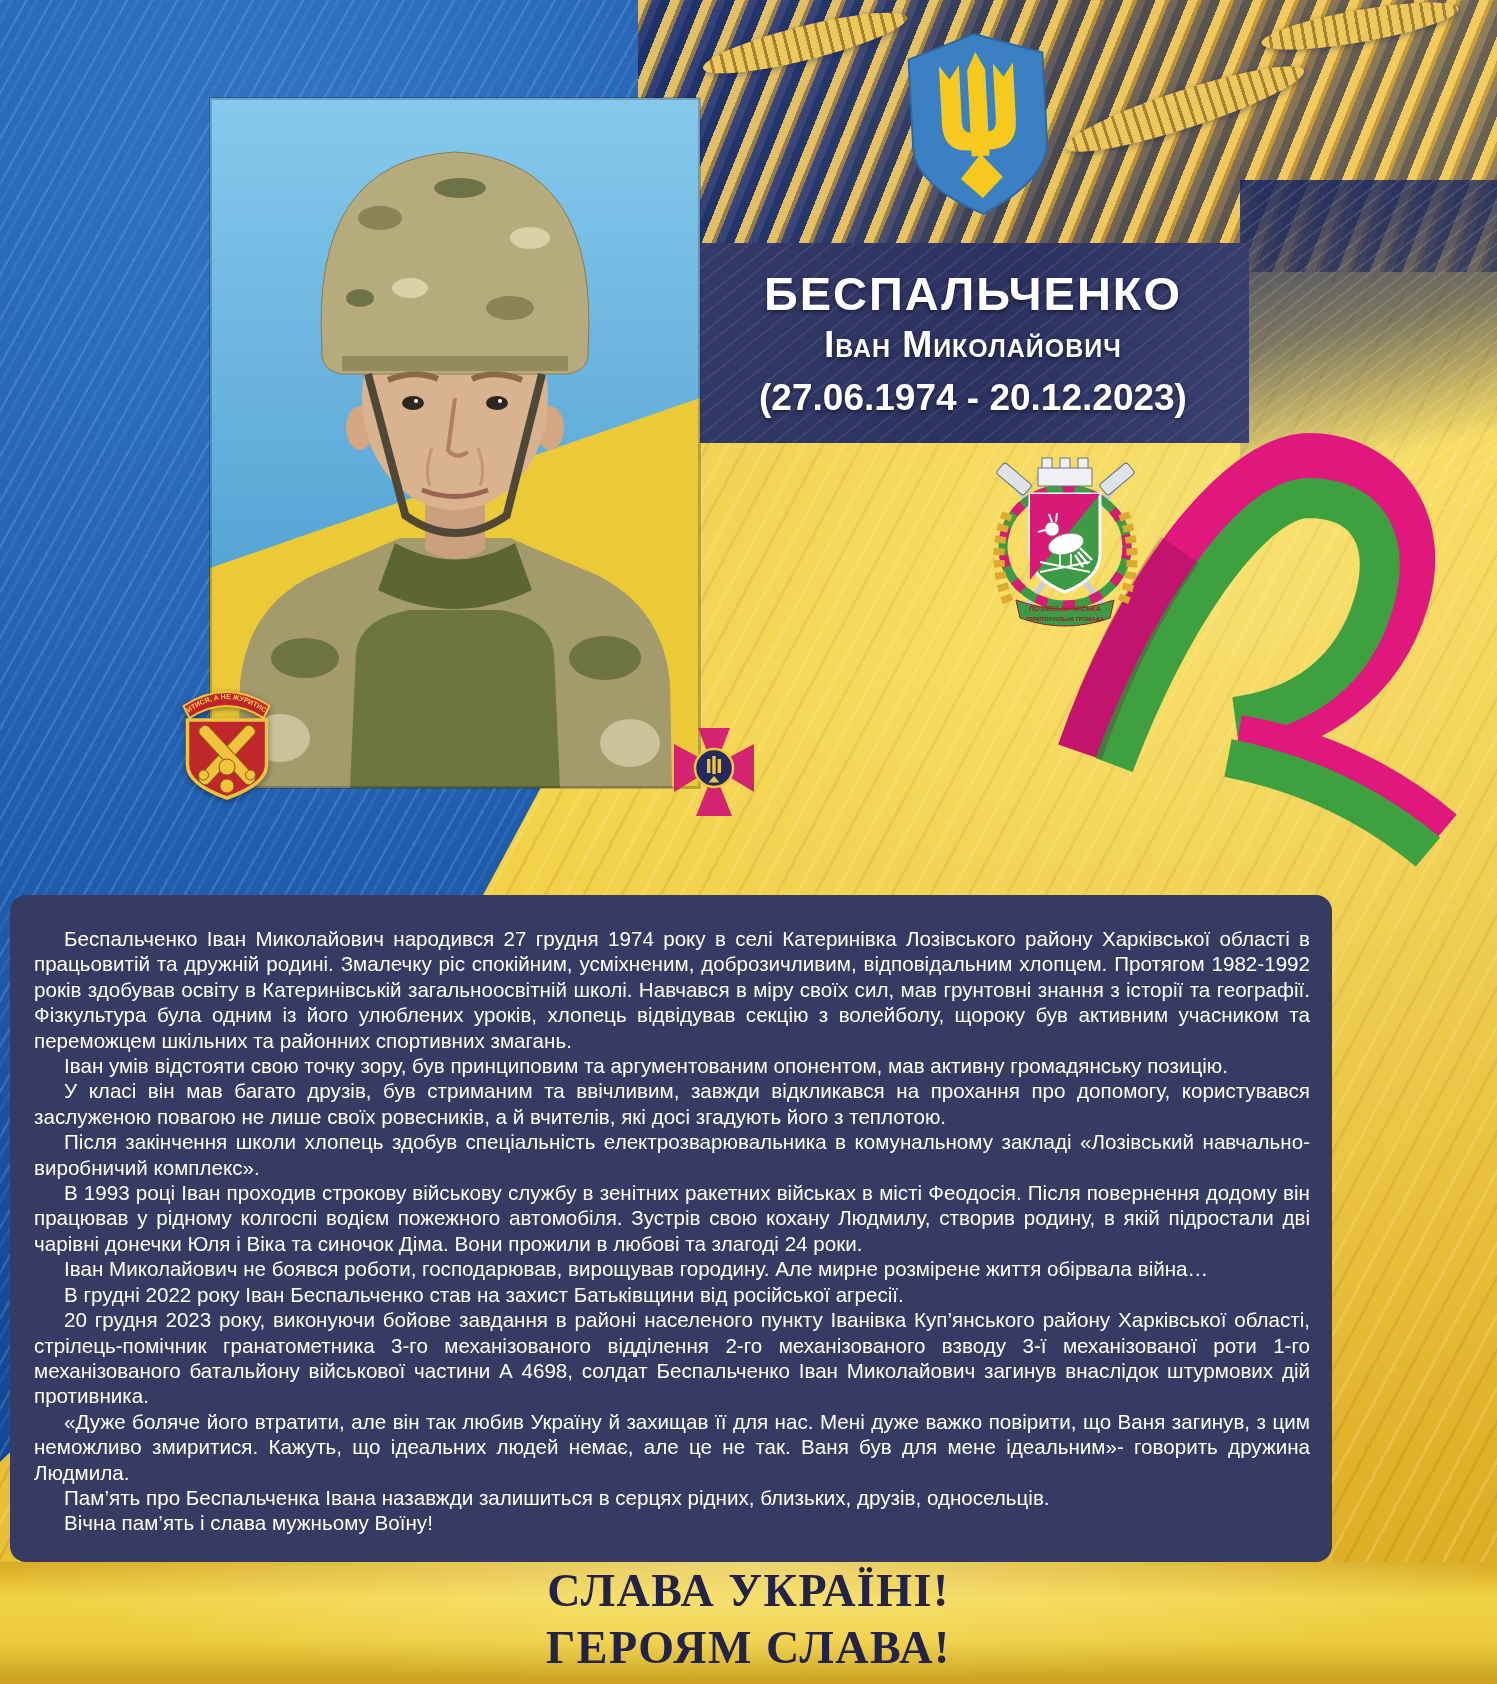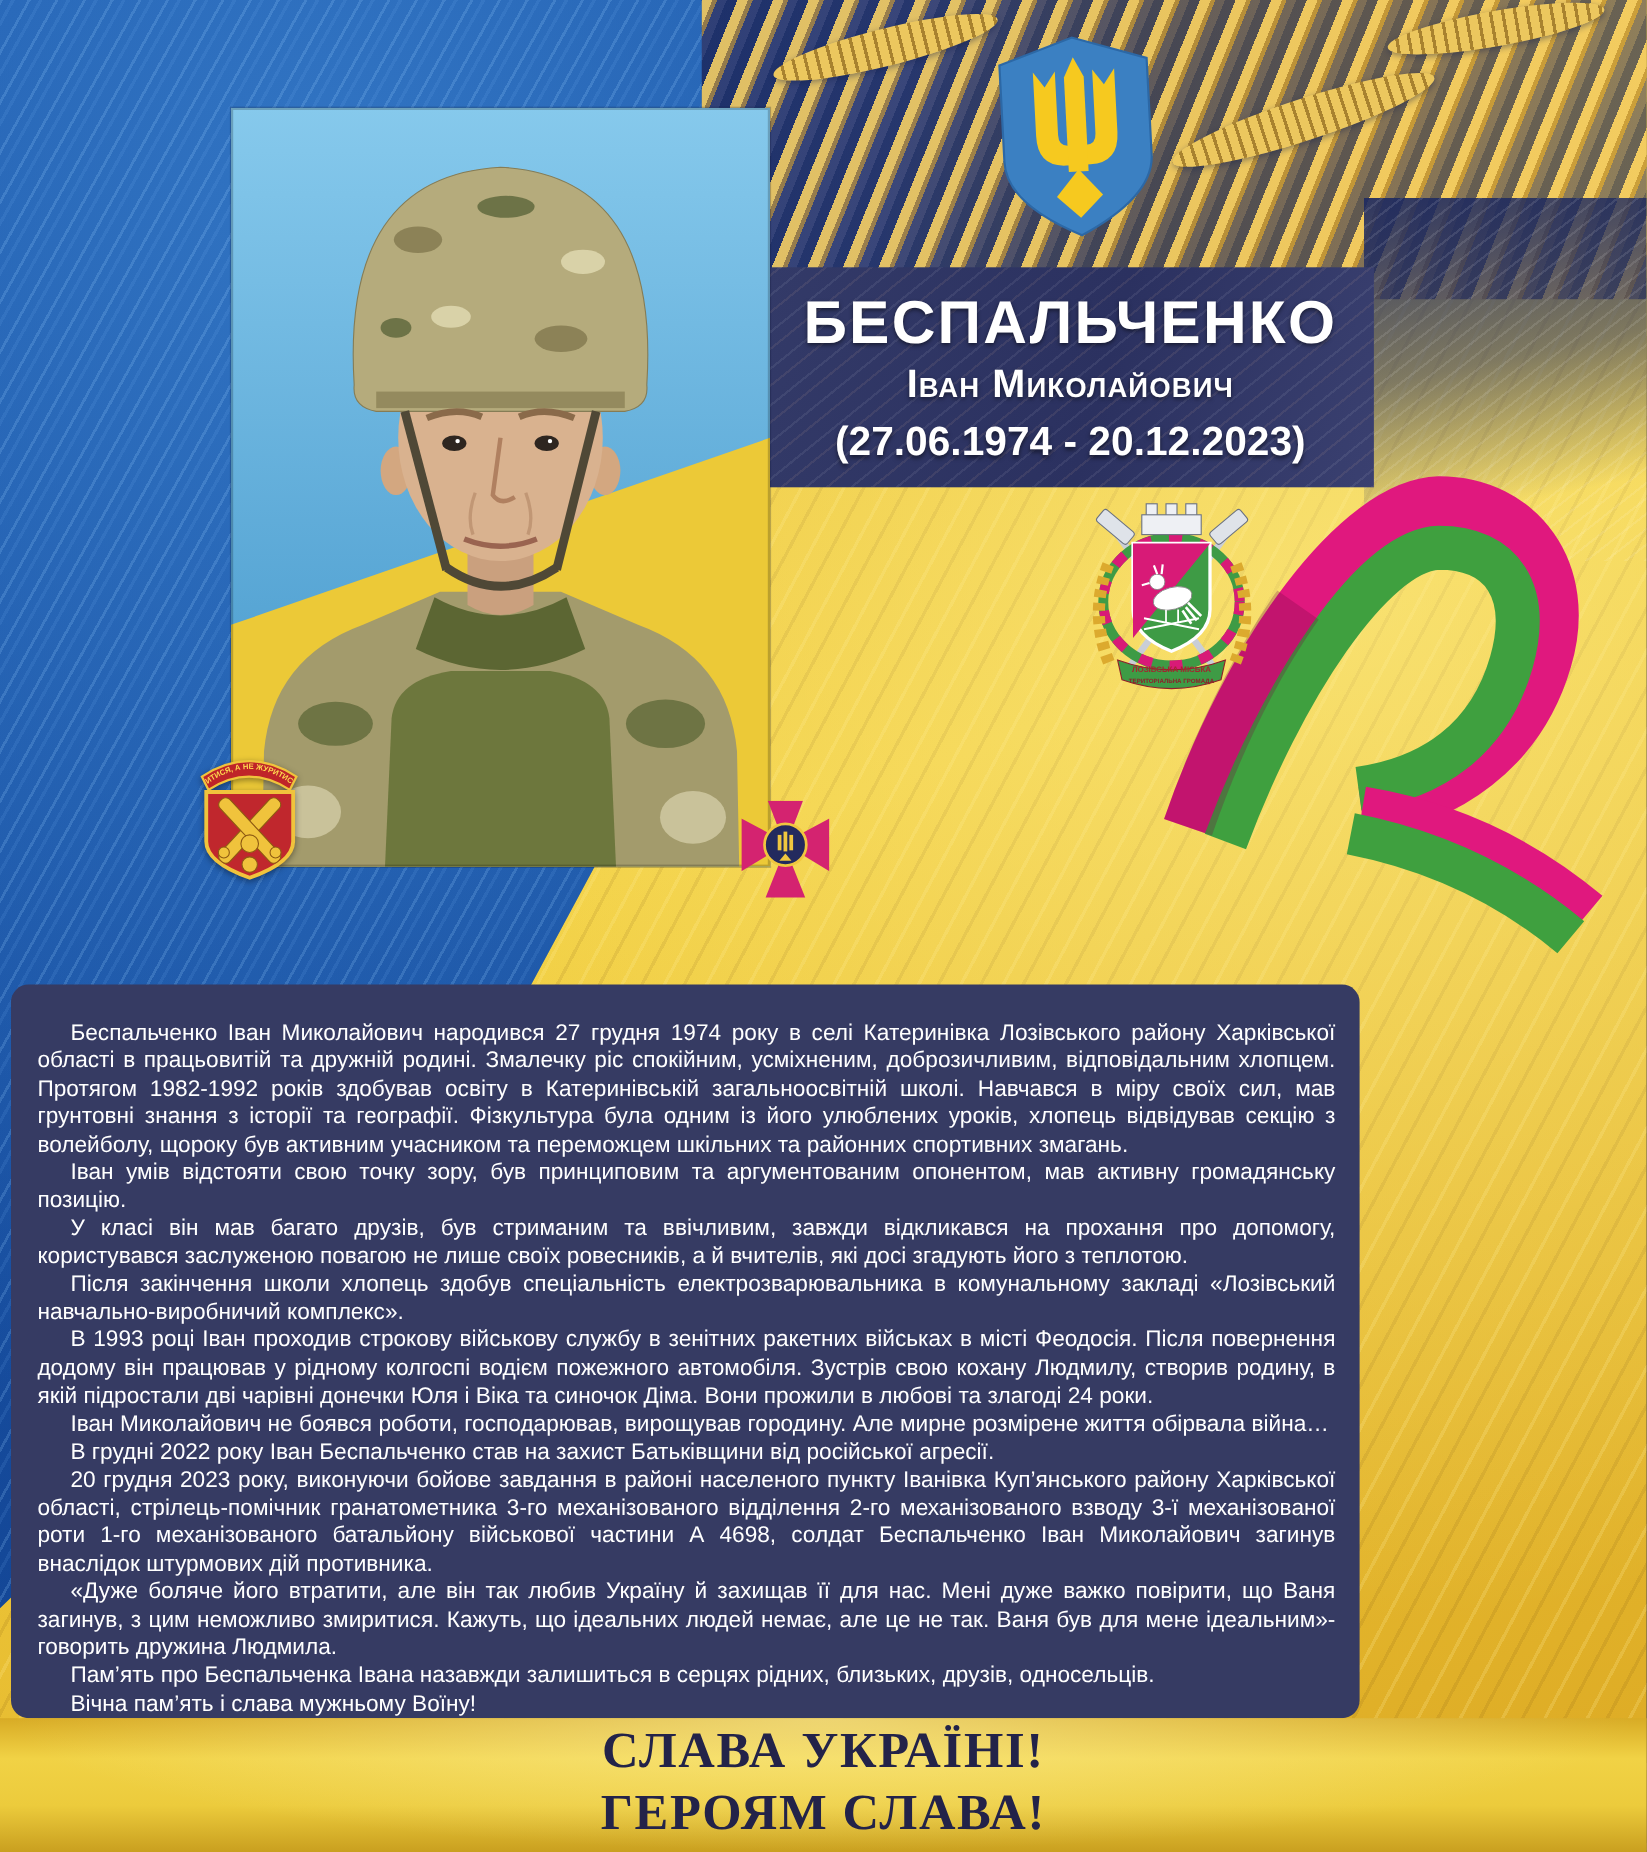--- a/index.html
+++ b/index.html
@@ -53,34 +53,34 @@
   
   .name-plate {
     left:697px; top:243px; width:552px; height:200px; z-index:6;
     display:flex; flex-direction:column; align-items:center; justify-content:center;
     color:#fff; text-align:center;
     text-shadow:0 2px 4px rgba(0,0,0,.5);
     background:
       repeating-linear-gradient(-39deg, rgba(215,175,150,.10) 0 2px, transparent 2px 12px, rgba(255,255,255,.07) 12px 14px, transparent 14px 26px),
       linear-gradient(105deg,#333a68,#2b3160 55%,#3a4070);
   }
-  .name-plate .surname { font-size:55px; font-weight:700; letter-spacing:2px; line-height:1; }
+  .name-plate .surname { font-size:47px; font-weight:700; letter-spacing:2px; line-height:1; }
   .name-plate .given   { font-size:36px; font-weight:700; font-variant:small-caps; letter-spacing:1px; line-height:1; margin-top:10px; }
   .name-plate .dates   { font-size:37px; font-weight:700; line-height:1; margin-top:16px; }
 
   
   .trident-shield { left:898px; top:26px; width:162px; height:196px; z-index:7; transform:rotate(-3deg); }
   .coa            { left:978px; top:452px; width:175px; height:195px; z-index:7; }
   .photo          { left:210px; top:98px;  width:490px; height:690px; z-index:6; box-shadow:0 0 0 1px rgba(10,20,50,.25); }
   .patch          { left:178px; top:670px; width:98px;  height:132px; z-index:8; filter:drop-shadow(0 2px 3px rgba(0,0,0,.4)); }
   .af-emblem      { left:674px; top:728px; width:80px;  height:90px;  z-index:7; }
 
   
   .bio-panel {
-    left:10px; top:895px; width:1226px; height:667px; z-index:9;
+    left:10px; top:895px; width:1322px; height:667px; z-index:9;
     background:#363b63; border-radius:16px;
     padding:31px 22px 16px 24px;
     color:#ffffff; font-size:20.6px; line-height:25.4px; text-align:justify;
   }
   .bio-panel p { margin:0; text-indent:30px; }
 
   
   .footer-band {
     left:0; top:1562px; width:1497px; height:122px; z-index:9;
     text-align:center;

